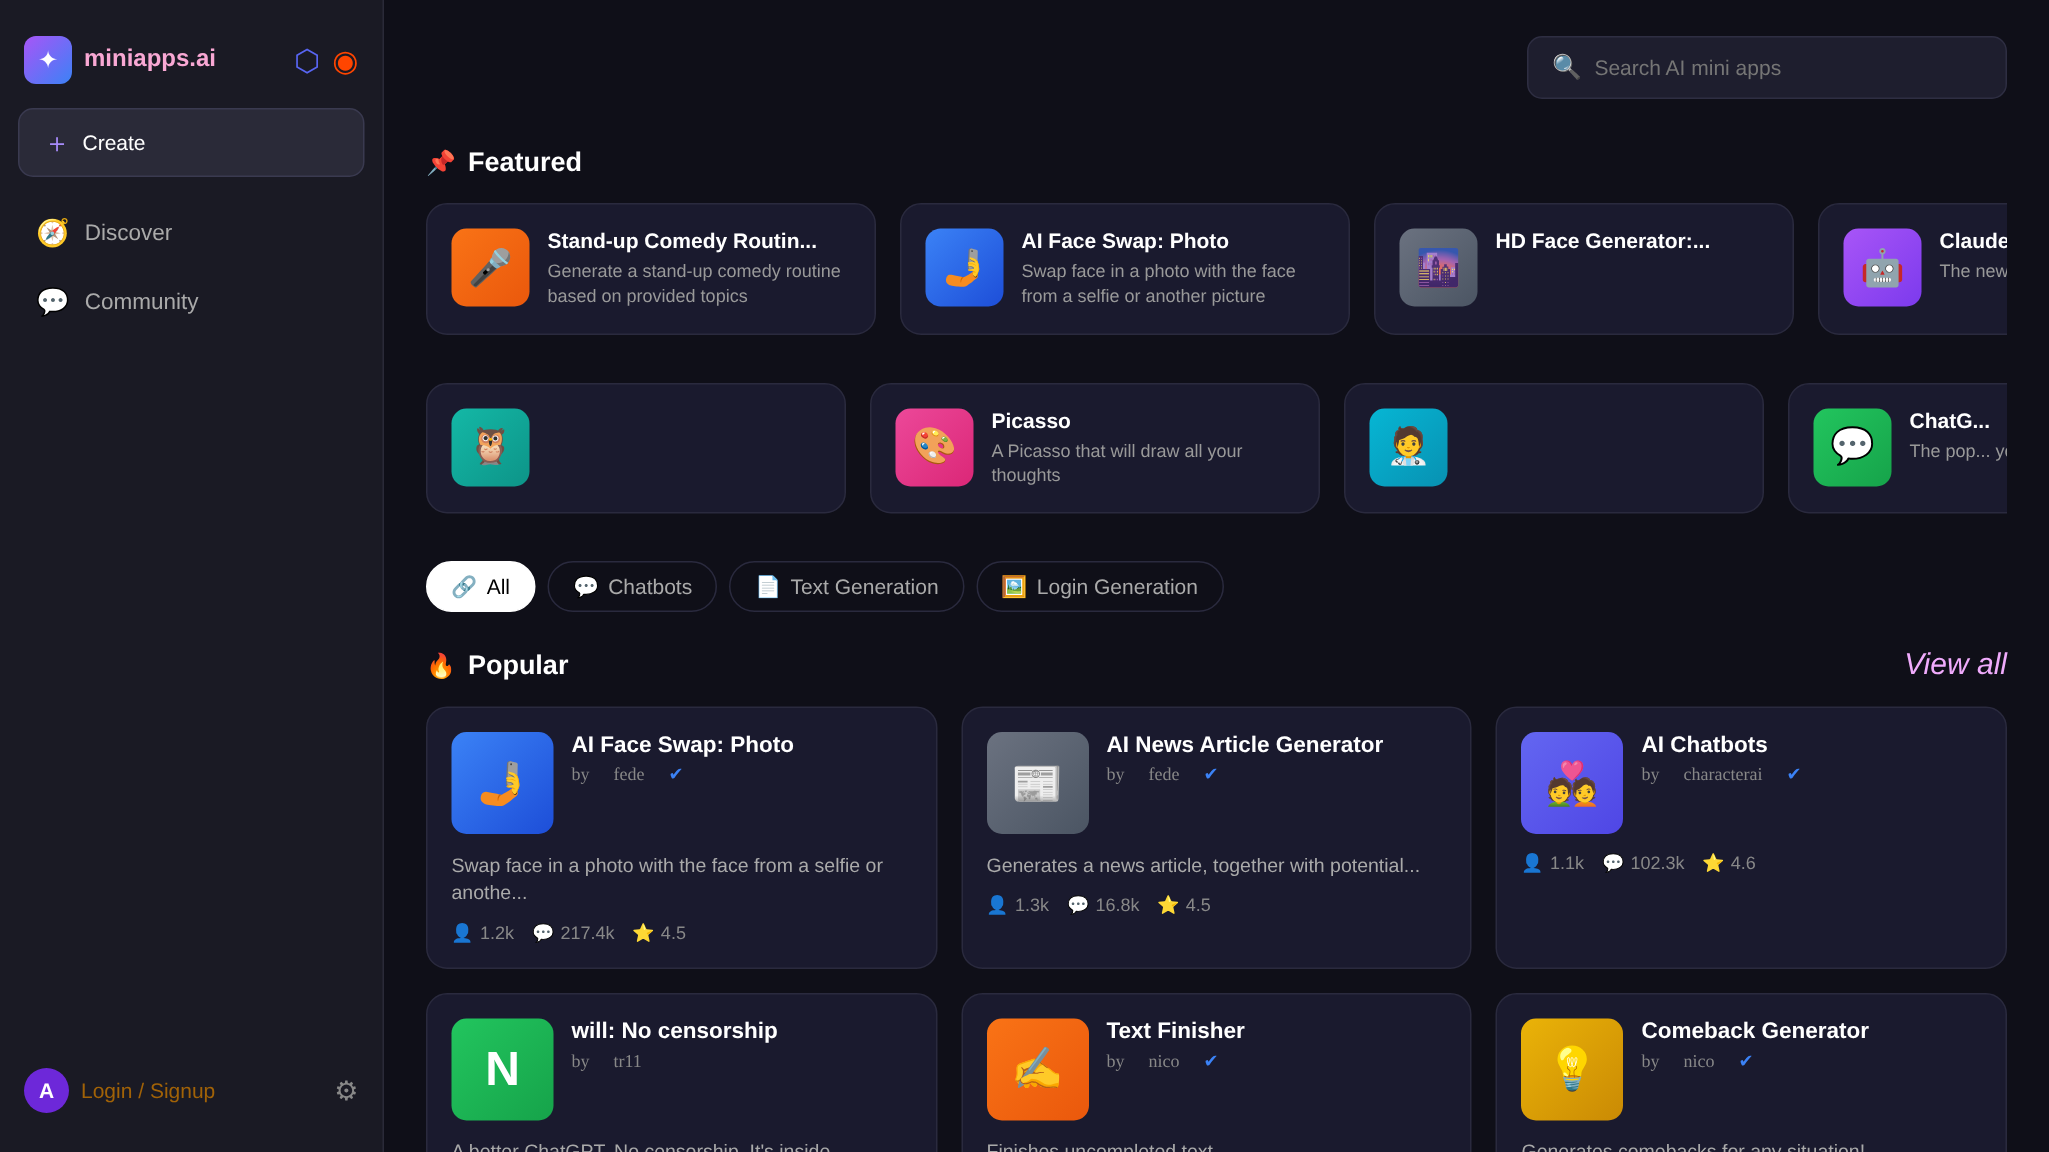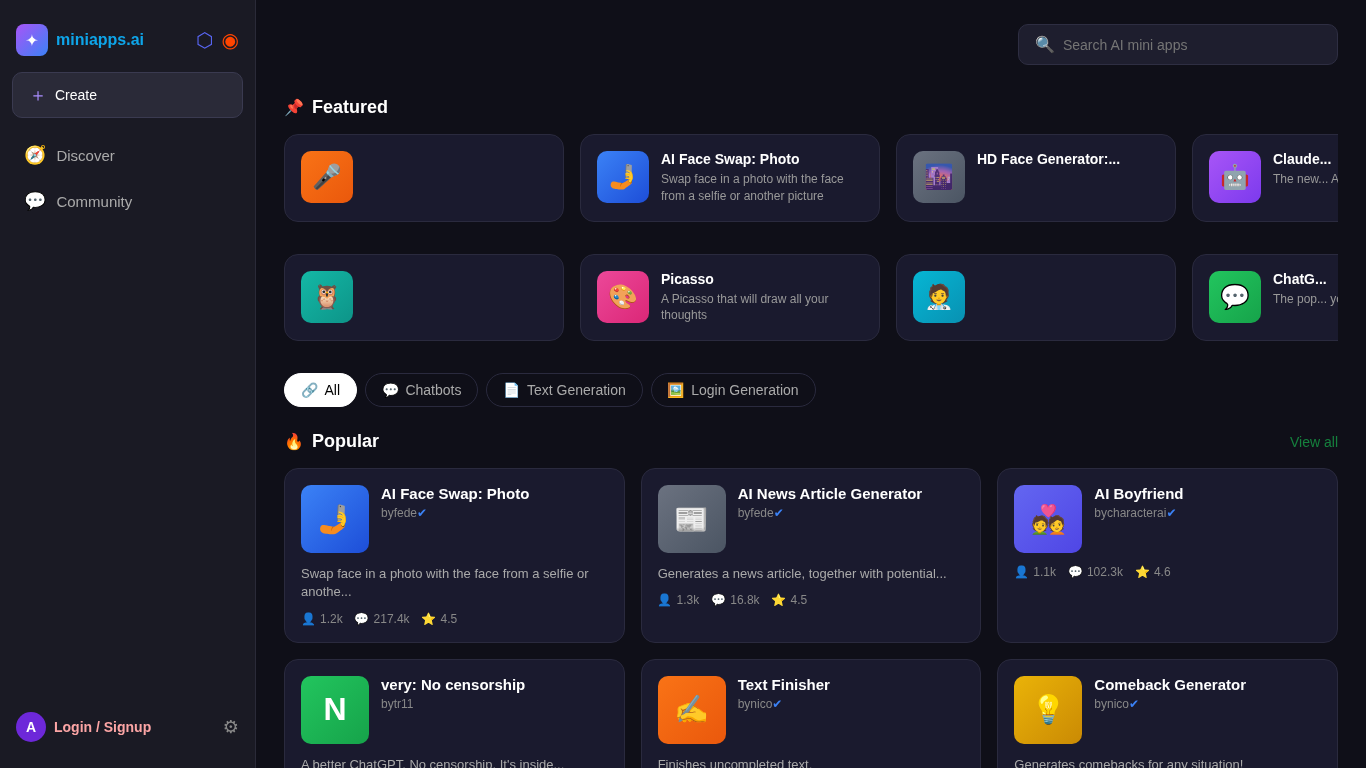--- a/index.html
+++ b/index.html
@@ -21,21 +21,21 @@
       gap: 8px;
       padding: 8px 4px 16px 4px;
     }
     .logo-icon {
       width: 32px; height: 32px;
       background: linear-gradient(135deg, #a855f7, #3b82f6);
       border-radius: 8px;
       display: flex; align-items: center; justify-content: center;
       font-size: 16px;
     }
-    .logo-text { font-size: 16px; font-weight: 700; color: #0ea5e9; }
+    .logo-text { font-size: 16px; font-weight: 700; color: #f9a8d4; }
 
     .sidebar-create-btn {
       display: flex; align-items: center; gap: 8px;
       background: #2a2a38; border: 1px solid #3a3a50;
       border-radius: 10px; padding: 10px 16px;
       color: #fff; font-size: 14px; cursor: pointer;
       margin-bottom: 16px;
       transition: background 0.2s;
     }
     .sidebar-create-btn .plus { font-size: 18px; color: #a78bfa; }
@@ -57,21 +57,21 @@
     .sidebar-user {
       display: flex; align-items: center; gap: 8px;
       cursor: pointer;
     }
     .user-avatar {
       width: 30px; height: 30px;
       background: #6d28d9; border-radius: 50%;
       display: flex; align-items: center; justify-content: center;
       font-size: 14px; font-weight: 700; color: #fff;
     }
-    .user-label { font-size: 14px; color: #fca5a5; font-weight: bold; }
+    .user-label { font-size: 14px; color: #a16207; }
     .gear-btn { background: none; border: none; color: #888; font-size: 18px; cursor: pointer; }
 
     
     #main {
       flex: 1;
       overflow-y: auto;
       padding: 24px 28px;
       background: #0f0f18;
     }
     #main::-webkit-scrollbar { width: 6px; }
@@ -102,22 +102,22 @@
     .section-header {
       display: flex; align-items: center; justify-content: space-between;
       margin-bottom: 16px;
     }
     .section-title {
       display: flex; align-items: center; gap: 8px;
       font-size: 18px; font-weight: 700; color: #fff;
     }
     .section-title .section-icon { font-size: 16px; color: #a78bfa; }
     .view-all {
-      font-size: 14px; color: #15803d; cursor: pointer;
-      background: none; border: none;
+      font-size: 20px; color: #f0abfc; cursor: pointer;
+      background: none; border: none; font-style: italic;
     }
 
     
     .featured-row {
       display: flex; gap: 16px; overflow-x: auto;
       margin-bottom: 28px;
       padding-bottom: 4px;
     }
     .featured-row::-webkit-scrollbar { height: 4px; }
     .featured-row::-webkit-scrollbar-thumb { background: #333; border-radius: 2px; }
@@ -172,21 +172,21 @@
     .app-thumb {
       width: 68px; height: 68px; border-radius: 10px;
       flex-shrink: 0; overflow: hidden;
       display: flex; align-items: center; justify-content: center;
       font-size: 28px;
     }
     .app-card-info { flex: 1; }
     .app-card-info .app-name { font-size: 15px; font-weight: 700; color: #fff; margin-bottom: 4px; }
     .app-card-info .app-author {
       font-size: 12px; color: #888; margin-bottom: 6px;
-      display: flex; align-items: center; gap: 0;
+      display: flex; align-items: center; gap: 16px; font-family: Liberation Serif, serif;
     }
     .verified-badge { color: #3b82f6; font-size: 12px; }
     .app-desc { font-size: 13px; color: #aaa; line-height: 1.4; margin-bottom: 10px; }
     .app-stats { display: flex; gap: 12px; font-size: 12px; color: #888; }
     .app-stats span { display: flex; align-items: center; gap: 4px; }
 
     
     .bg-orange { background: linear-gradient(135deg, #f97316, #ea580c); }
     .bg-blue { background: linear-gradient(135deg, #3b82f6, #1d4ed8); }
     .bg-pink { background: linear-gradient(135deg, #ec4899, #db2777); }
@@ -252,20 +252,24 @@
   <div class="section-header">
     <div class="section-title">
       <span class="section-icon">📌</span>
       <span>Featured</span>
     </div>
   </div>
 
   <div class="featured-row">
     <div class="featured-card">
       <div class="card-thumb bg-orange">🎤</div>
+      <div class="card-info">
+        <h3>Stand-up Comedy Routin...</h3>
+        <p>Generate a stand-up comedy routine based on provided topics</p>
+      </div>
     </div>
     <div class="featured-card">
       <div class="card-thumb bg-blue">🤳</div>
       <div class="card-info">
         <h3>AI Face Swap: Photo</h3>
         <p>Swap face in a photo with the face from a selfie or another picture</p>
       </div>
     </div>
     <div class="featured-card">
       <div class="card-thumb bg-gray">🌆</div>
@@ -371,40 +375,40 @@
         <span>👤 <span>1.3k</span></span>
         <span>💬 <span>16.8k</span></span>
         <span>⭐ <span>4.5</span></span>
       </div>
     </div>
 
     <div class="app-card">
       <div class="app-card-top">
         <div class="app-thumb bg-indigo">💑</div>
         <div class="app-card-info">
-          <div class="app-name">AI Boyfriend</div>
+          <div class="app-name">AI Chatbots</div>
           <div class="app-author">
             <span>by </span>
               <span>characterai</span>
             <span class="verified-badge">✔</span>
           </div>
         </div>
       </div>
       <div class="app-stats">
         <span>👤 <span>1.1k</span></span>
         <span>💬 <span>102.3k</span></span>
         <span>⭐ <span>4.6</span></span>
       </div>
     </div>
 
     <div class="app-card">
       <div class="app-card-top">
         <div class="app-thumb bg-green" style="font-size:32px; font-weight:700; color:#fff;">N</div>
         <div class="app-card-info">
-          <div class="app-name">very: No censorship</div>
+          <div class="app-name">will: No censorship</div>
           <div class="app-author">
             <span>by </span>
               <span>tr11</span>
           </div>
         </div>
       </div>
       <div class="app-desc">A better ChatGPT. No censorship. It's inside...</div>
 
     </div>
 

